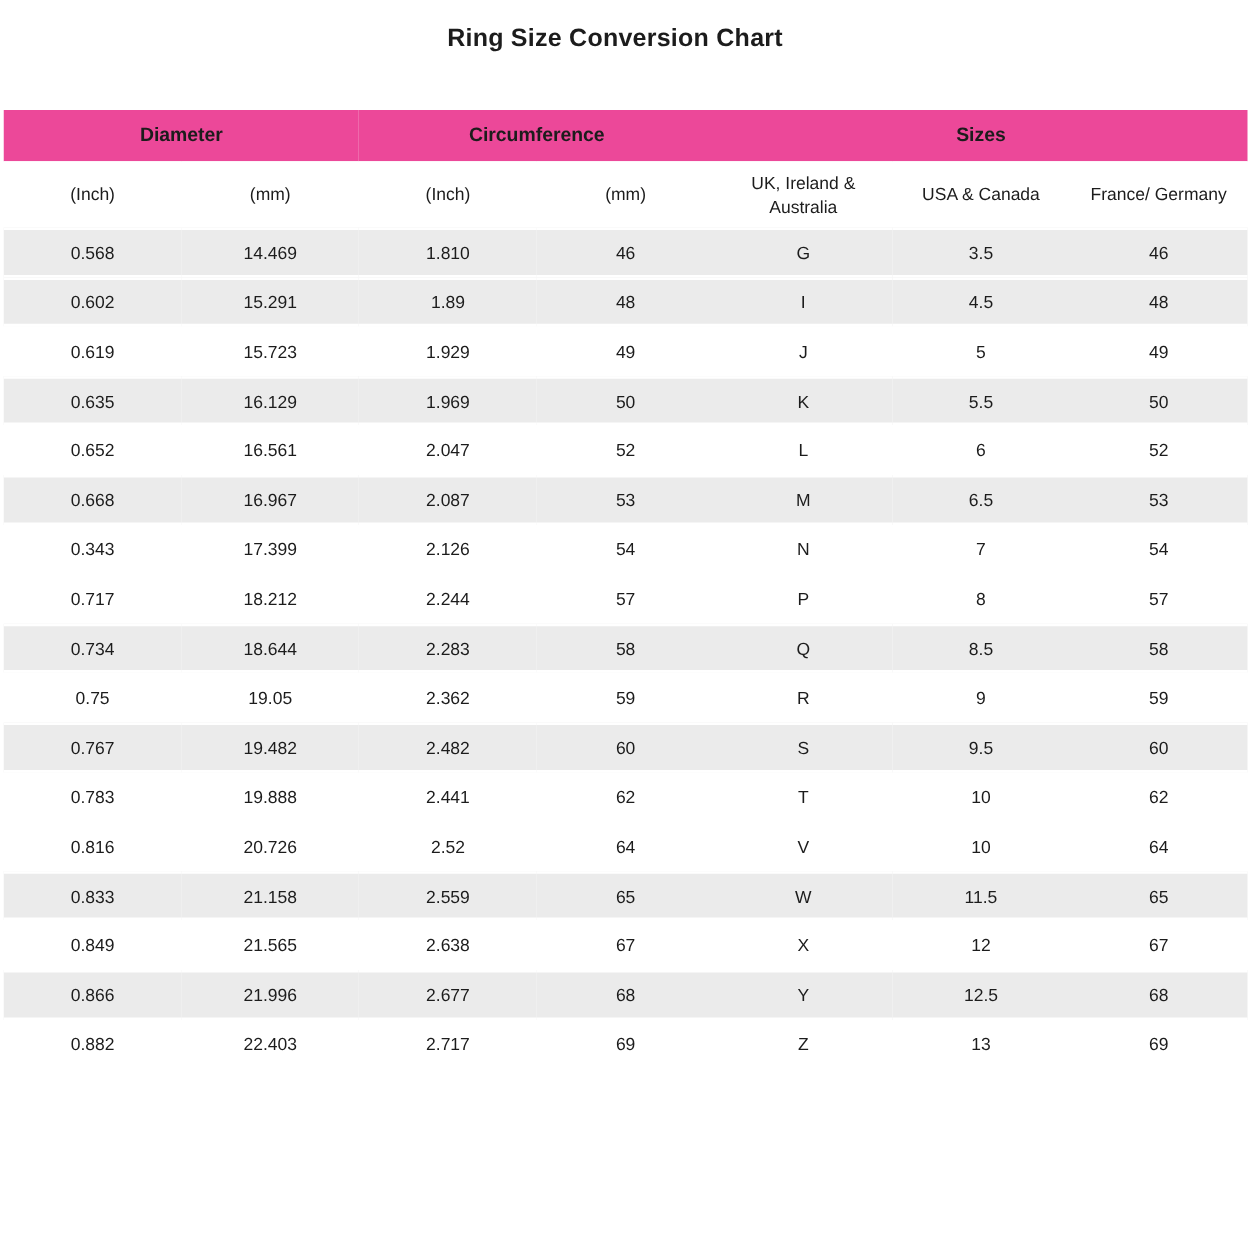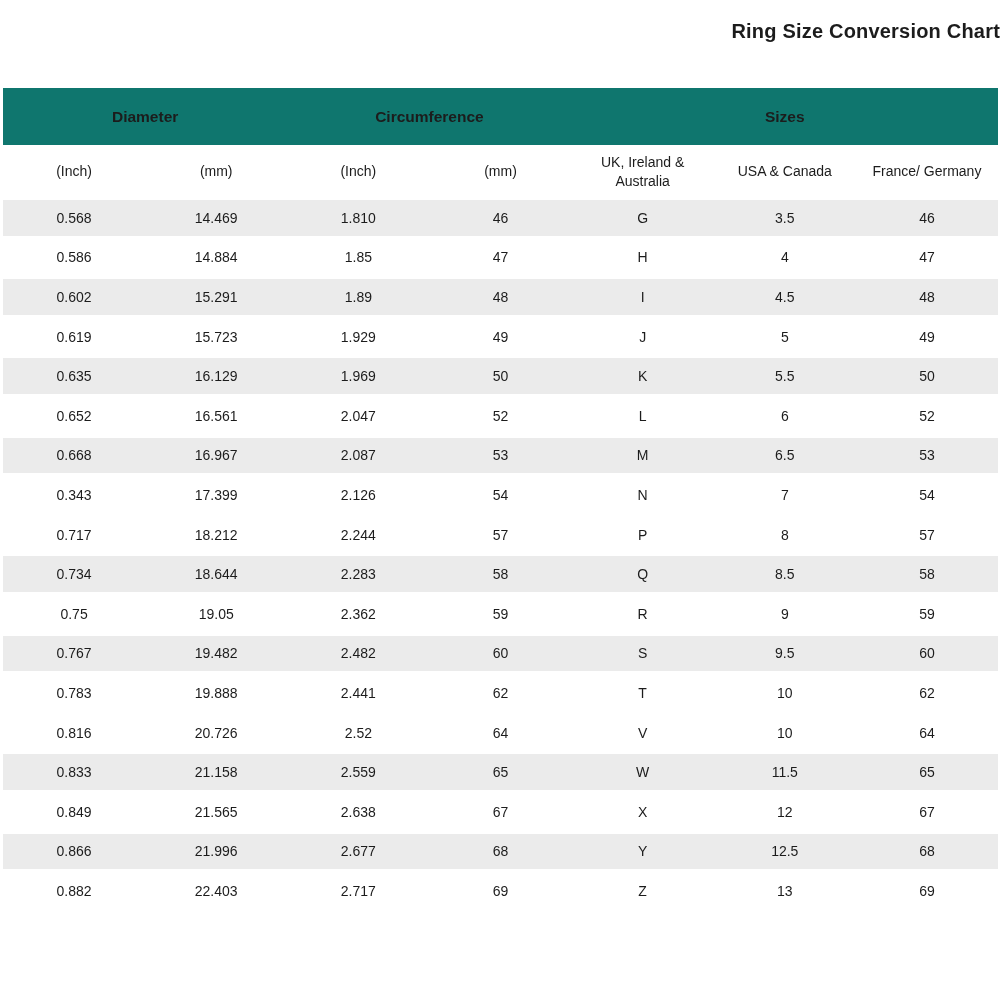--- a/index.html
+++ b/index.html
@@ -7,40 +7,40 @@
     margin: 0;
     padding: 0;
     width: 1000px;
     height: 1000px;
     background: #ffffff;
     font-family: "Liberation Sans", sans-serif;
     color: #1c1c1c;
   }
   .page { width: 1000px; height: 1000px; overflow: hidden; }
   .title {
-    margin: 0 0 45px 0;
+    margin: 0 16px 45px 0;
     padding-top: 19px;
-    text-align: right;
+    text-align: center;
     font-size: 20px;
     line-height: 24px;
     font-weight: bold;
     letter-spacing: 0.2px;
   }
   table.ring-table {
     border-collapse: separate;
     border-spacing: 0;
     table-layout: fixed;
     width: 995px;
     margin-left: 3px;
   }
   table.ring-table col { width: 14.2857%; }
   thead th { font-weight: bold; }
   tr.group-row th {
-    background: #0f766e;
-    height: 57px;
+    background: #ec4899;
+    height: 41px;
     font-size: 15.5px;
     text-align: center;
     vertical-align: middle;
     padding: 0;
   }
   tr.sub-row th {
     background: #ffffff;
     height: 53px;
     font-size: 14px;
     font-weight: normal;
@@ -98,29 +98,20 @@
     <tbody>
         <tr class="stripe">
           <td>0.568</td>
           <td>14.469</td>
           <td>1.810</td>
           <td>46</td>
           <td>G</td>
           <td>3.5</td>
           <td>46</td>
         </tr>
-        <tr>
-          <td>0.586</td>
-          <td>14.884</td>
-          <td>1.85</td>
-          <td>47</td>
-          <td>H</td>
-          <td>4</td>
-          <td>47</td>
-        </tr>
         <tr class="stripe">
           <td>0.602</td>
           <td>15.291</td>
           <td>1.89</td>
           <td>48</td>
           <td>I</td>
           <td>4.5</td>
           <td>48</td>
         </tr>
         <tr>

